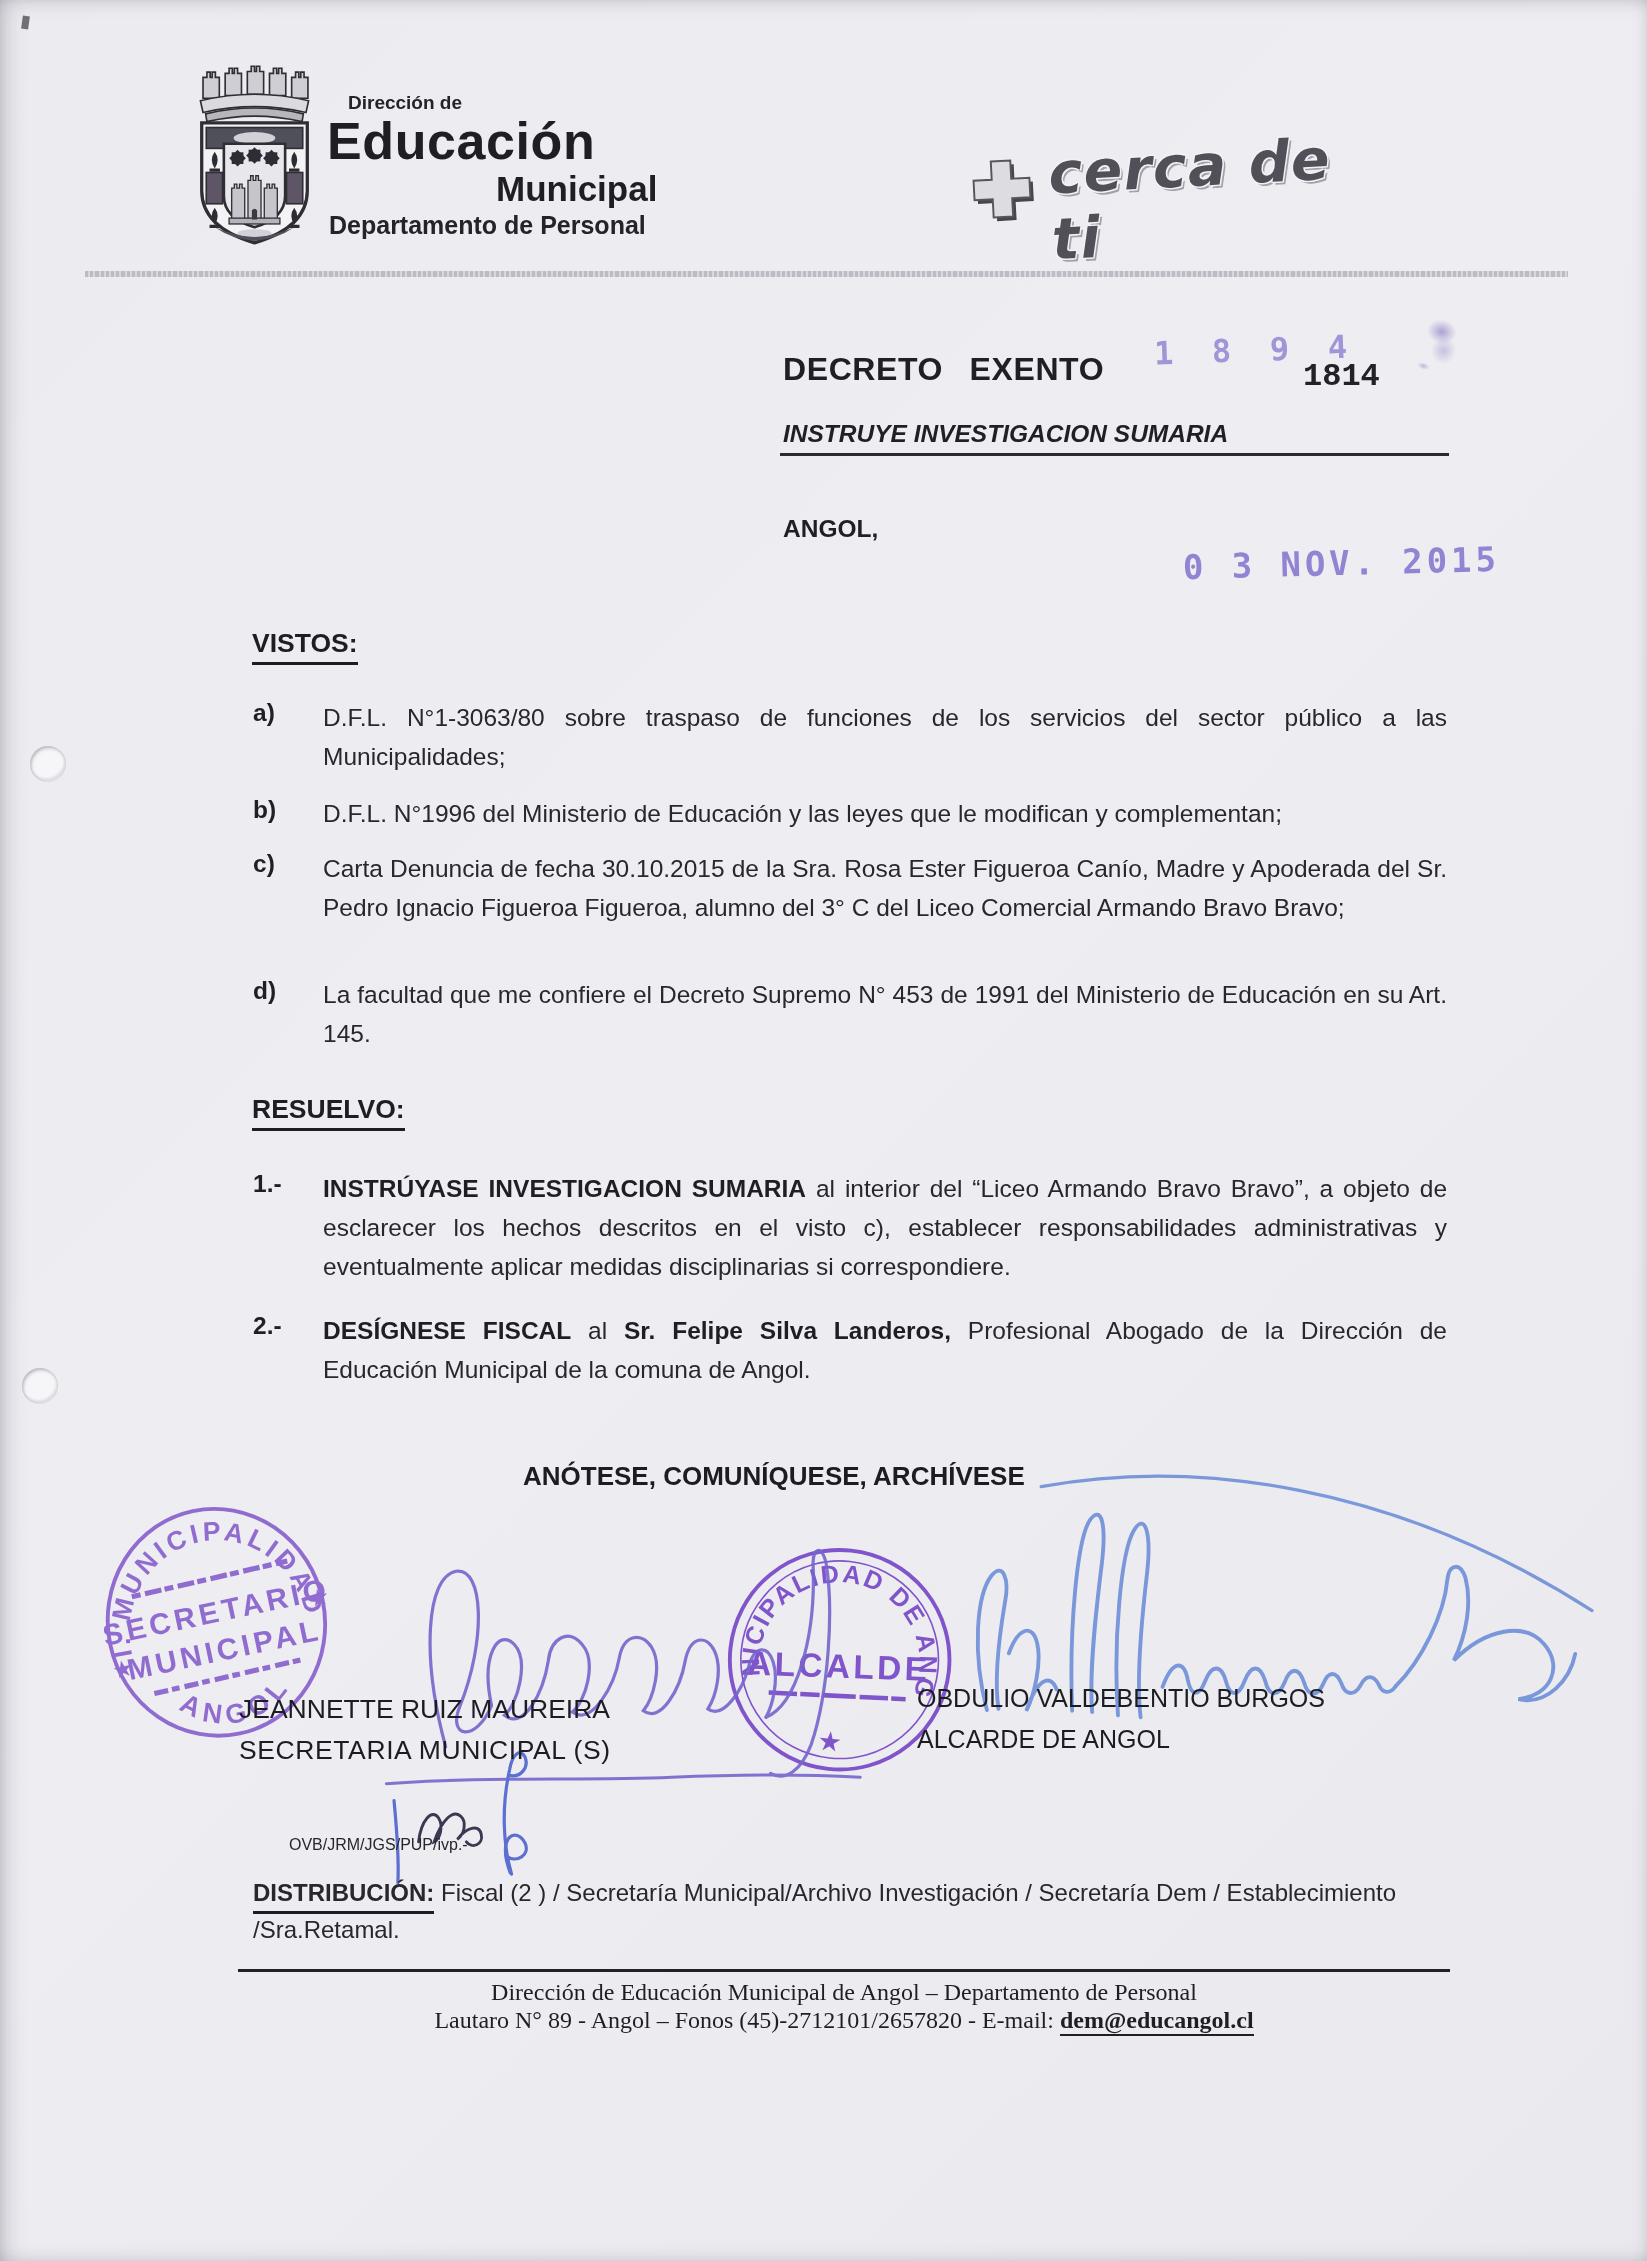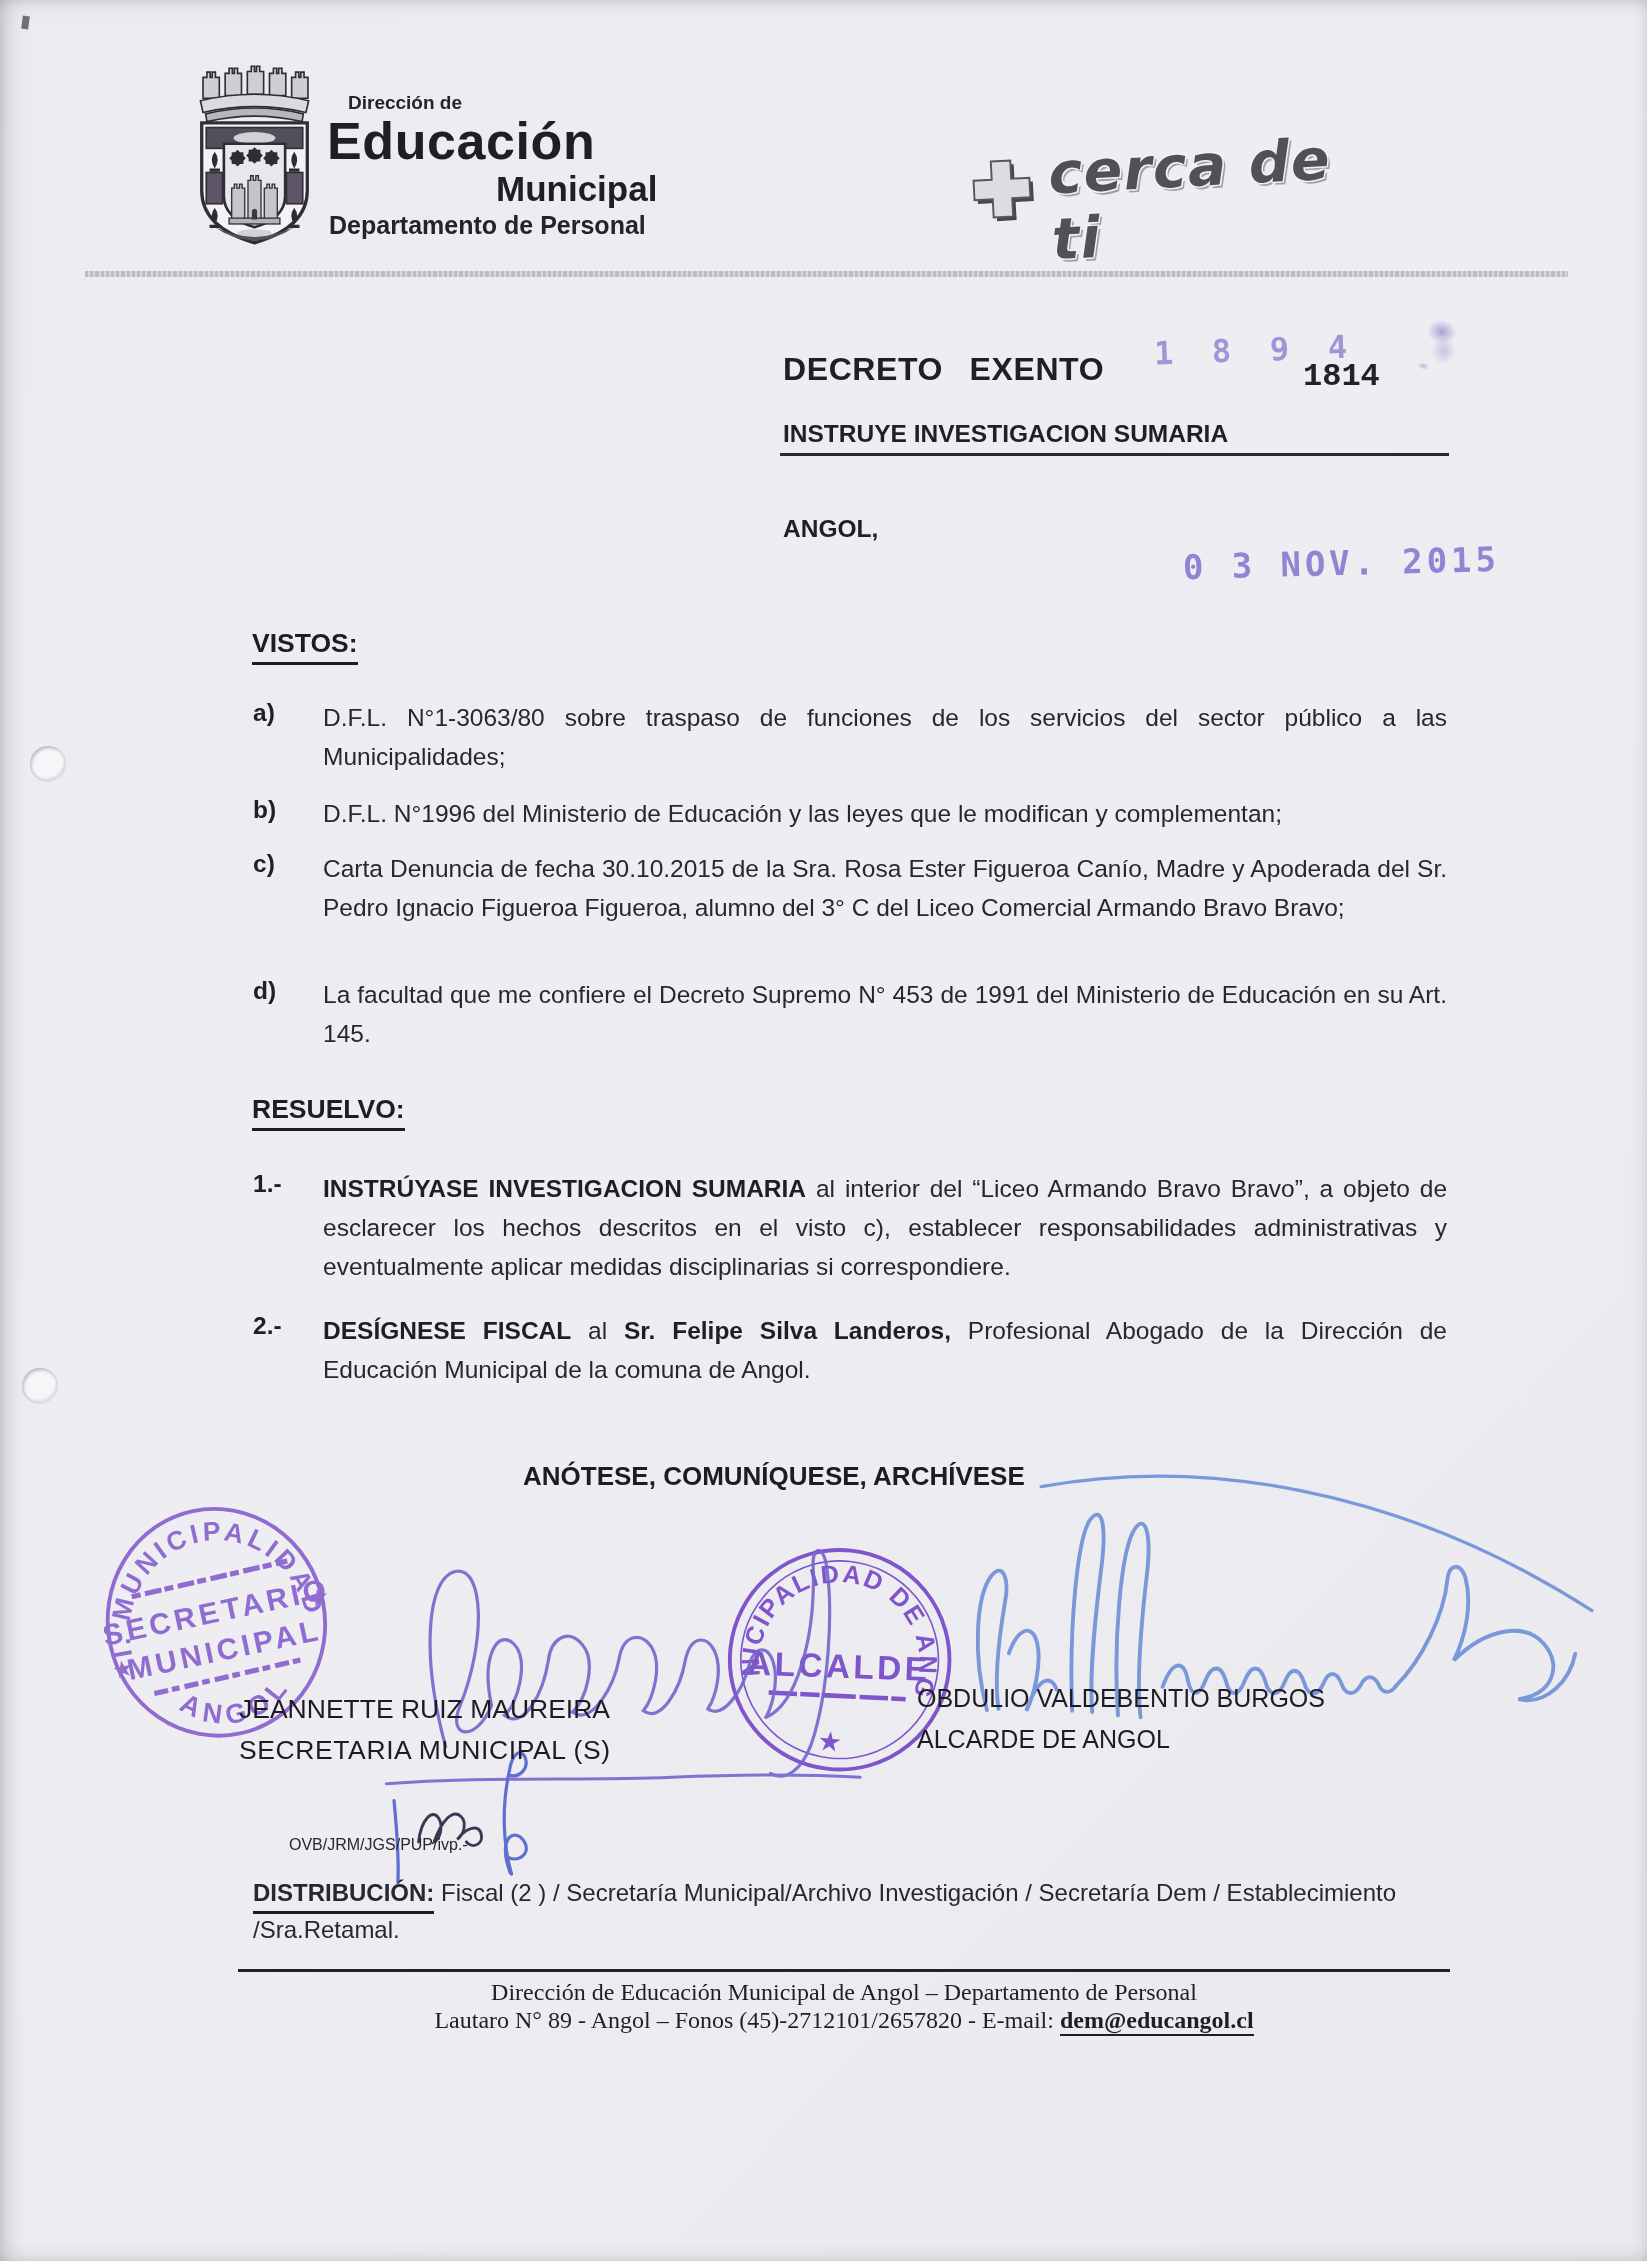--- a/index.html
+++ b/index.html
@@ -37,21 +37,21 @@
   }
 
   
   .decree-title { left:783px; top:351px; font-size:32px; font-weight:bold; letter-spacing:0.6px; word-spacing:17px; color:#1f1f26; }
   .stamped-number {
     left:1154px; top:331px; font-family:"DejaVu Sans Mono", monospace;
     font-size:32px; font-weight:bold; letter-spacing:9.7px; color:#968ad3;
     opacity:.88; transform:rotate(-2deg);
   }
   .printed-number { left:1303px; top:358px; font-size:32px; font-weight:bold; color:#222228;font-family:Liberation Mono, monospace; }
-  .decree-subject { left:783px; top:420px; font-size:24.5px; font-weight:bold; color:#1f1f26; }
+  .decree-subject { left:783px; top:420px; font-size:24.5px; font-weight:bold; color:#1f1f26;font-style:italic; }
   .subject-underline { left:780px; top:453px; width:669px; height:2.6px; background:#2a2a31; }
   .place-label { left:783px; top:515px; font-size:24.5px; font-weight:bold; color:#1f1f26; }
   .date-stamp {
     left:1183px; top:543px; font-family:"DejaVu Sans Mono", monospace;
     font-size:34px; font-weight:bold; letter-spacing:3.9px; color:#8b7cd0;
     opacity:.92; transform:rotate(-1.5deg);
   }
   .corner-smudge {
     left:1418px; top:320px; width:44px; height:54px; transform:rotate(15deg);
     background:

